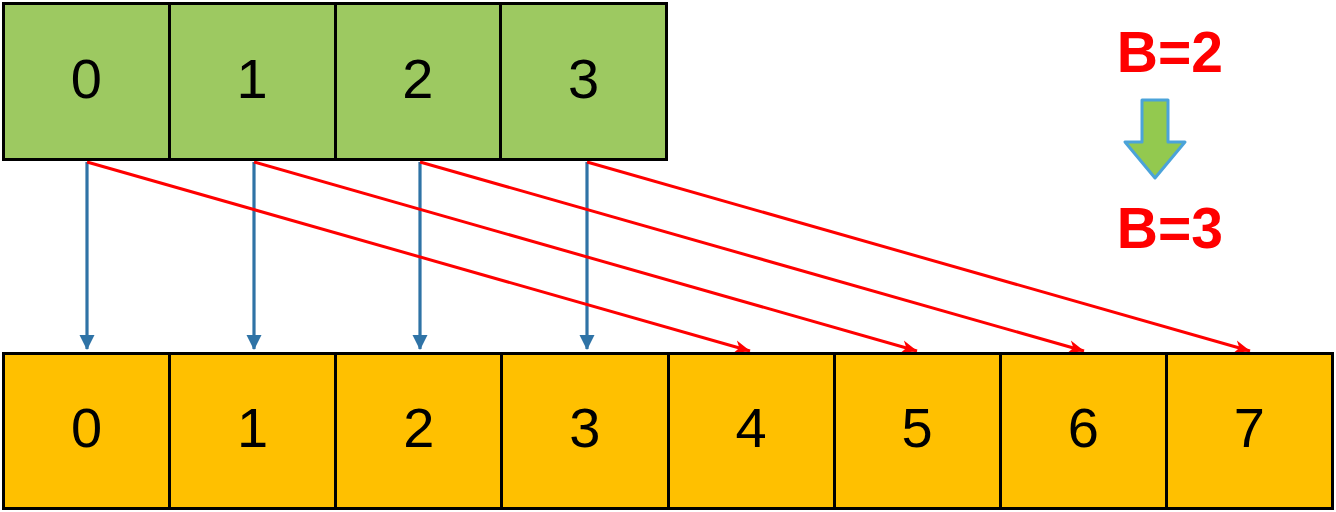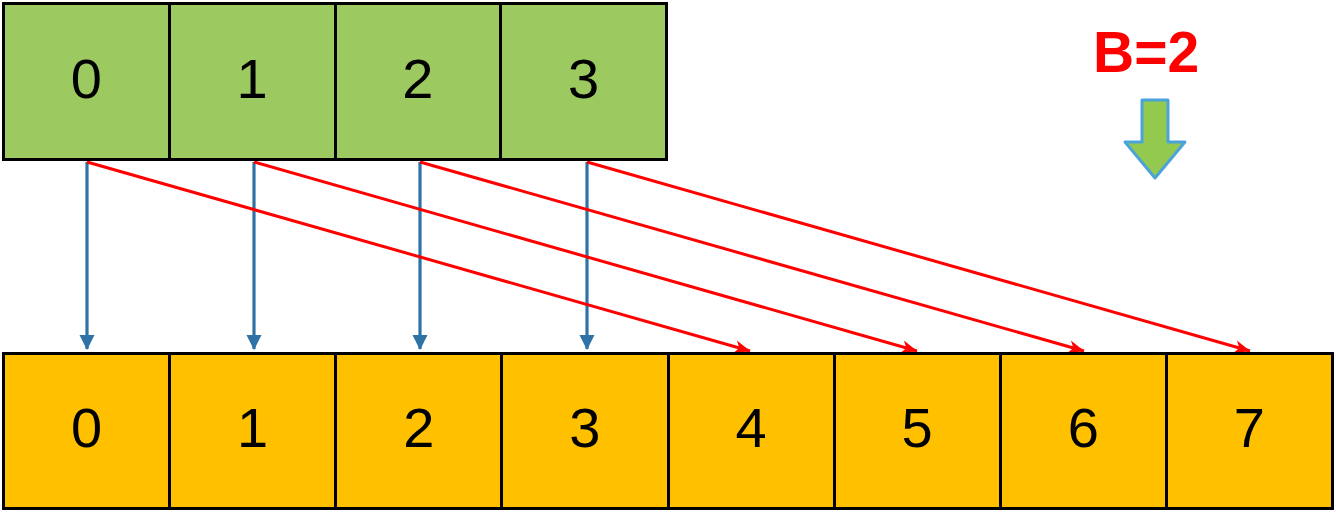--- a/index.html
+++ b/index.html
@@ -37,21 +37,21 @@
     position: absolute;
     left: 0; top: 0;
     width: 1336px; height: 512px;
     pointer-events: none;
   }
   .blue-line { stroke: #2F73A6; stroke-width: 3.2; fill: none; }
   .red-line  { stroke: #FF0000; stroke-width: 3;   fill: none; }
   .red-label {
     position: absolute;
     width: 130px;
-    text-align: left;
+    text-align: right;
     font-size: 57px;
     font-weight: bold;
     color: #FF0000;
     line-height: 1.0;
     white-space: nowrap;
   }
   .label-b2 { left: 1093px; top: 24px; }
   .label-b3 { left: 1093px; top: 200px; }
   .transition-arrow {
     position: absolute;
@@ -102,14 +102,15 @@
     <div class="cell cell-orange">6</div>
     <div class="cell cell-orange">7</div>
   </div>
 
   <div class="red-label label-b2">B=2</div>
 
   <svg class="transition-arrow" viewBox="0 0 72 84" xmlns="http://www.w3.org/2000/svg">
     <polygon points="23,2 49,2 49,44 66,44 36,80 6,44 23,44" fill="#93C94F" stroke="#4BA3D9" stroke-width="3" stroke-linejoin="round"></polygon>
   </svg>
 
+  <div class="red-label label-b3">B=3</div>
 
 </div>
 
 </body></html>

